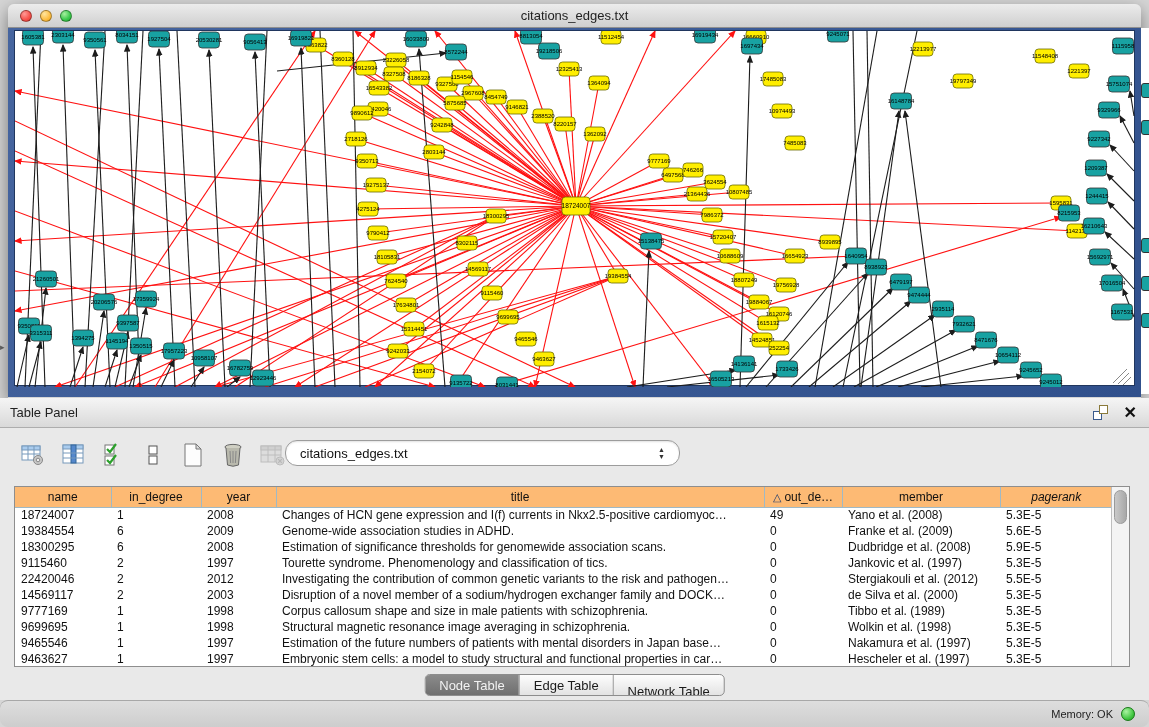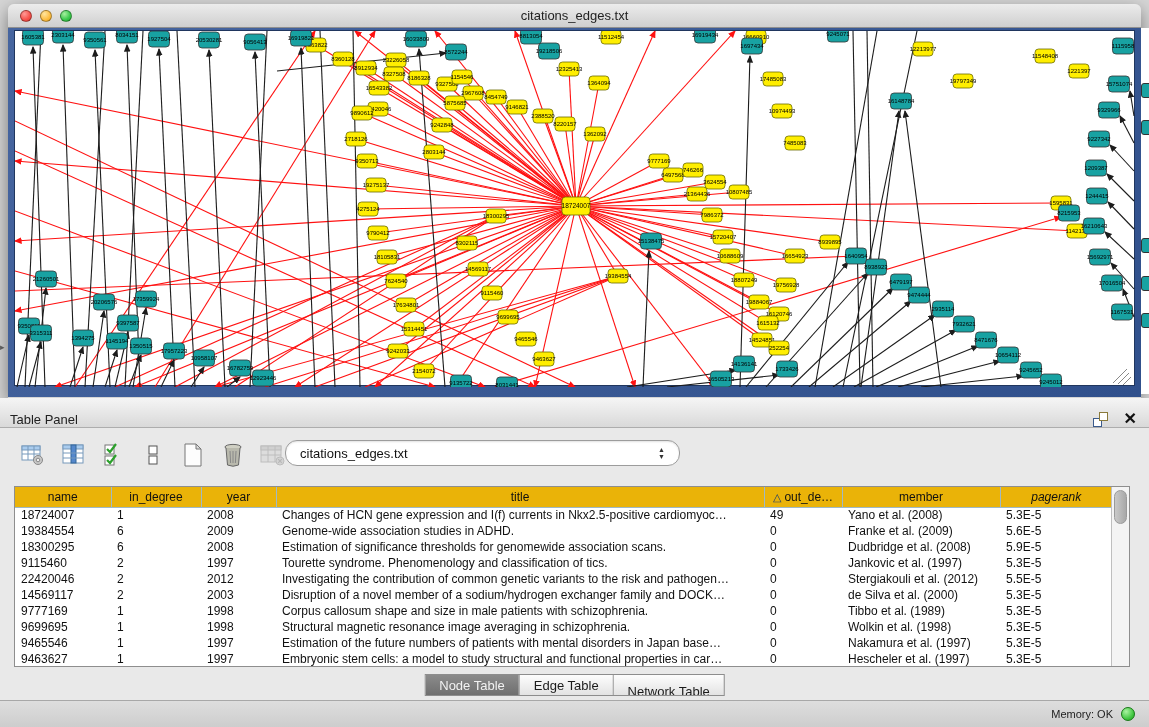--- a/index.html
+++ b/index.html
@@ -26,21 +26,21 @@
   .grip line { stroke:#888; stroke-width:1; }
 
   
   #edge-strip { position:absolute; left:1141px; top:28px; width:8px; height:366px; background:#fff; overflow:hidden; }
   .frag { position:absolute; left:0; width:9px; height:15px; background:#18a2a2; border:1px solid #333; border-radius:3px 0 0 3px; }
   #desk-marker { position:absolute; left:0; top:342px; font-size:9px; color:#666; }
 
   
   #table-panel { position:absolute; left:0; top:398px; width:1149px; height:302px; background:#e9e9e9; }
   #panel-header { height:30px; background:linear-gradient(#f5f5f5,#d9d9d9);
-    border-bottom:1px solid #adadad; display:flex; align-items:flex-end; }
+    border-bottom:1px solid #adadad; display:flex; align-items:center; }
   #panel-header .ptitle { font-size:13px; color:#222; margin-left:10px; }
   #panel-header .spacer { flex:1; }
   #float-icon { position:relative; width:15px; height:15px; margin-right:16px; cursor:pointer; }
   #float-icon .sq1 { position:absolute; left:0; bottom:0; width:9px; height:9px; border:1px solid #3a5a8c; background:#fff; }
   #float-icon .sq2 { position:absolute; right:0; top:0; width:9px; height:9px; border:1px solid #8a7a3a; background:#fff; }
   #close-icon { font-size:16px; font-weight:bold; color:#111; margin-right:12px; cursor:pointer; line-height:1; }
 
   #toolbar { position:absolute; left:18px; top:40px; height:34px; display:flex; align-items:center; gap:10px; }
   .tool { width:30px; height:28px; display:flex; align-items:center; justify-content:center; cursor:pointer; }
   .fx { font-family:"Liberation Serif", serif; font-style:italic; font-weight:bold; font-size:15px; color:#222; }
@@ -48,40 +48,40 @@
     border:1px solid #9c9c9c; border-radius:12px; display:flex; align-items:center;
     box-shadow:inset 0 1px 2px rgba(0,0,0,.12); cursor:pointer; }
   #table-select .sel-text { font-size:13px; color:#111; margin-left:14px; flex:1; }
   #table-select .spin { display:flex; flex-direction:column; gap:1px; margin-right:14px; }
   #table-select .spin span { font-size:7px; line-height:6px; color:#333; }
 
   #grid-wrap { position:absolute; left:14px; top:88px; width:1116px; height:181px;
     background:#fff; border:1px solid #8e8e8e; display:flex; }
   #grid { flex:1; overflow:hidden; }
   table { border-collapse:collapse; table-layout:fixed; width:1097px; font-size:12px; }
-  th { height:20px; background:#eab308; border:1px solid #9fb9c6; border-top:none;
+  th { height:20px; background:#fdba74; border:1px solid #9fb9c6; border-top:none;
     font-weight:normal; color:#111; text-align:center; padding:0 2px; overflow:hidden; white-space:nowrap; }
   th:first-child { border-left:none; } th:last-child { border-right:none;font-style:italic; }
   td { height:16px; padding:0 4px 0 6px; color:#111; white-space:nowrap; overflow:hidden; text-overflow:ellipsis; }
   .sort-glyph { color:#1c3a6e; font-size:11px; margin-right:3px; }
   #vscroll { width:18px; background:#f4f4f4; border-left:1px solid #bfbfbf; position:relative; }
   #vscroll .thumb { position:absolute; left:2px; top:3px; width:13px; height:34px; border-radius:7px;
     background:linear-gradient(90deg,#c9c9c9,#a8a8a8); border:1px solid #9a9a9a; }
 
   #tabs { position:absolute; left:50%; top:276px; transform:translateX(-50%);
-    display:flex; border:1px solid #8d8d8d; border-radius:0; overflow:hidden;
+    display:flex; border:1px solid #8d8d8d; border-radius:5px; overflow:hidden;
     background:linear-gradient(#fdfdfd,#e3e3e3); height:22px; }
   .tab { padding:0 14px; font-size:13px; color:#1b1b1b; display:flex; align-items:center;
     border-right:1px solid #9a9a9a; cursor:pointer; }
   .tab:last-child { border-right:none;margin-top:12px; }
   .tab.selected { background:linear-gradient(#8b8b8b,#6f6f6f); color:#f2f2f2; }
 
   #statusbar { position:absolute; left:0; top:700px; width:1149px; height:27px;
     background:linear-gradient(#dedede,#cdcdcd); border-top:1px solid #a8a8a8;
-    display:flex; align-items:center; justify-content:flex-end; }
+    display:flex; align-items:center; justify-content:flex-end;border-radius:8px; }
   #statusbar .mem { font-size:11px; color:#222; margin-right:8px; }
   #mem-dot { width:14px; height:14px; border-radius:50%; margin-right:14px;
     background:radial-gradient(circle at 35% 30%, #a9f3a1,#3ec43e 65%,#279a27); border:1px solid #1d7a1d; }
 </style>
 </head>
 <body>
 
 <div id="stage">
 
   <div id="desk-marker">▸</div>

